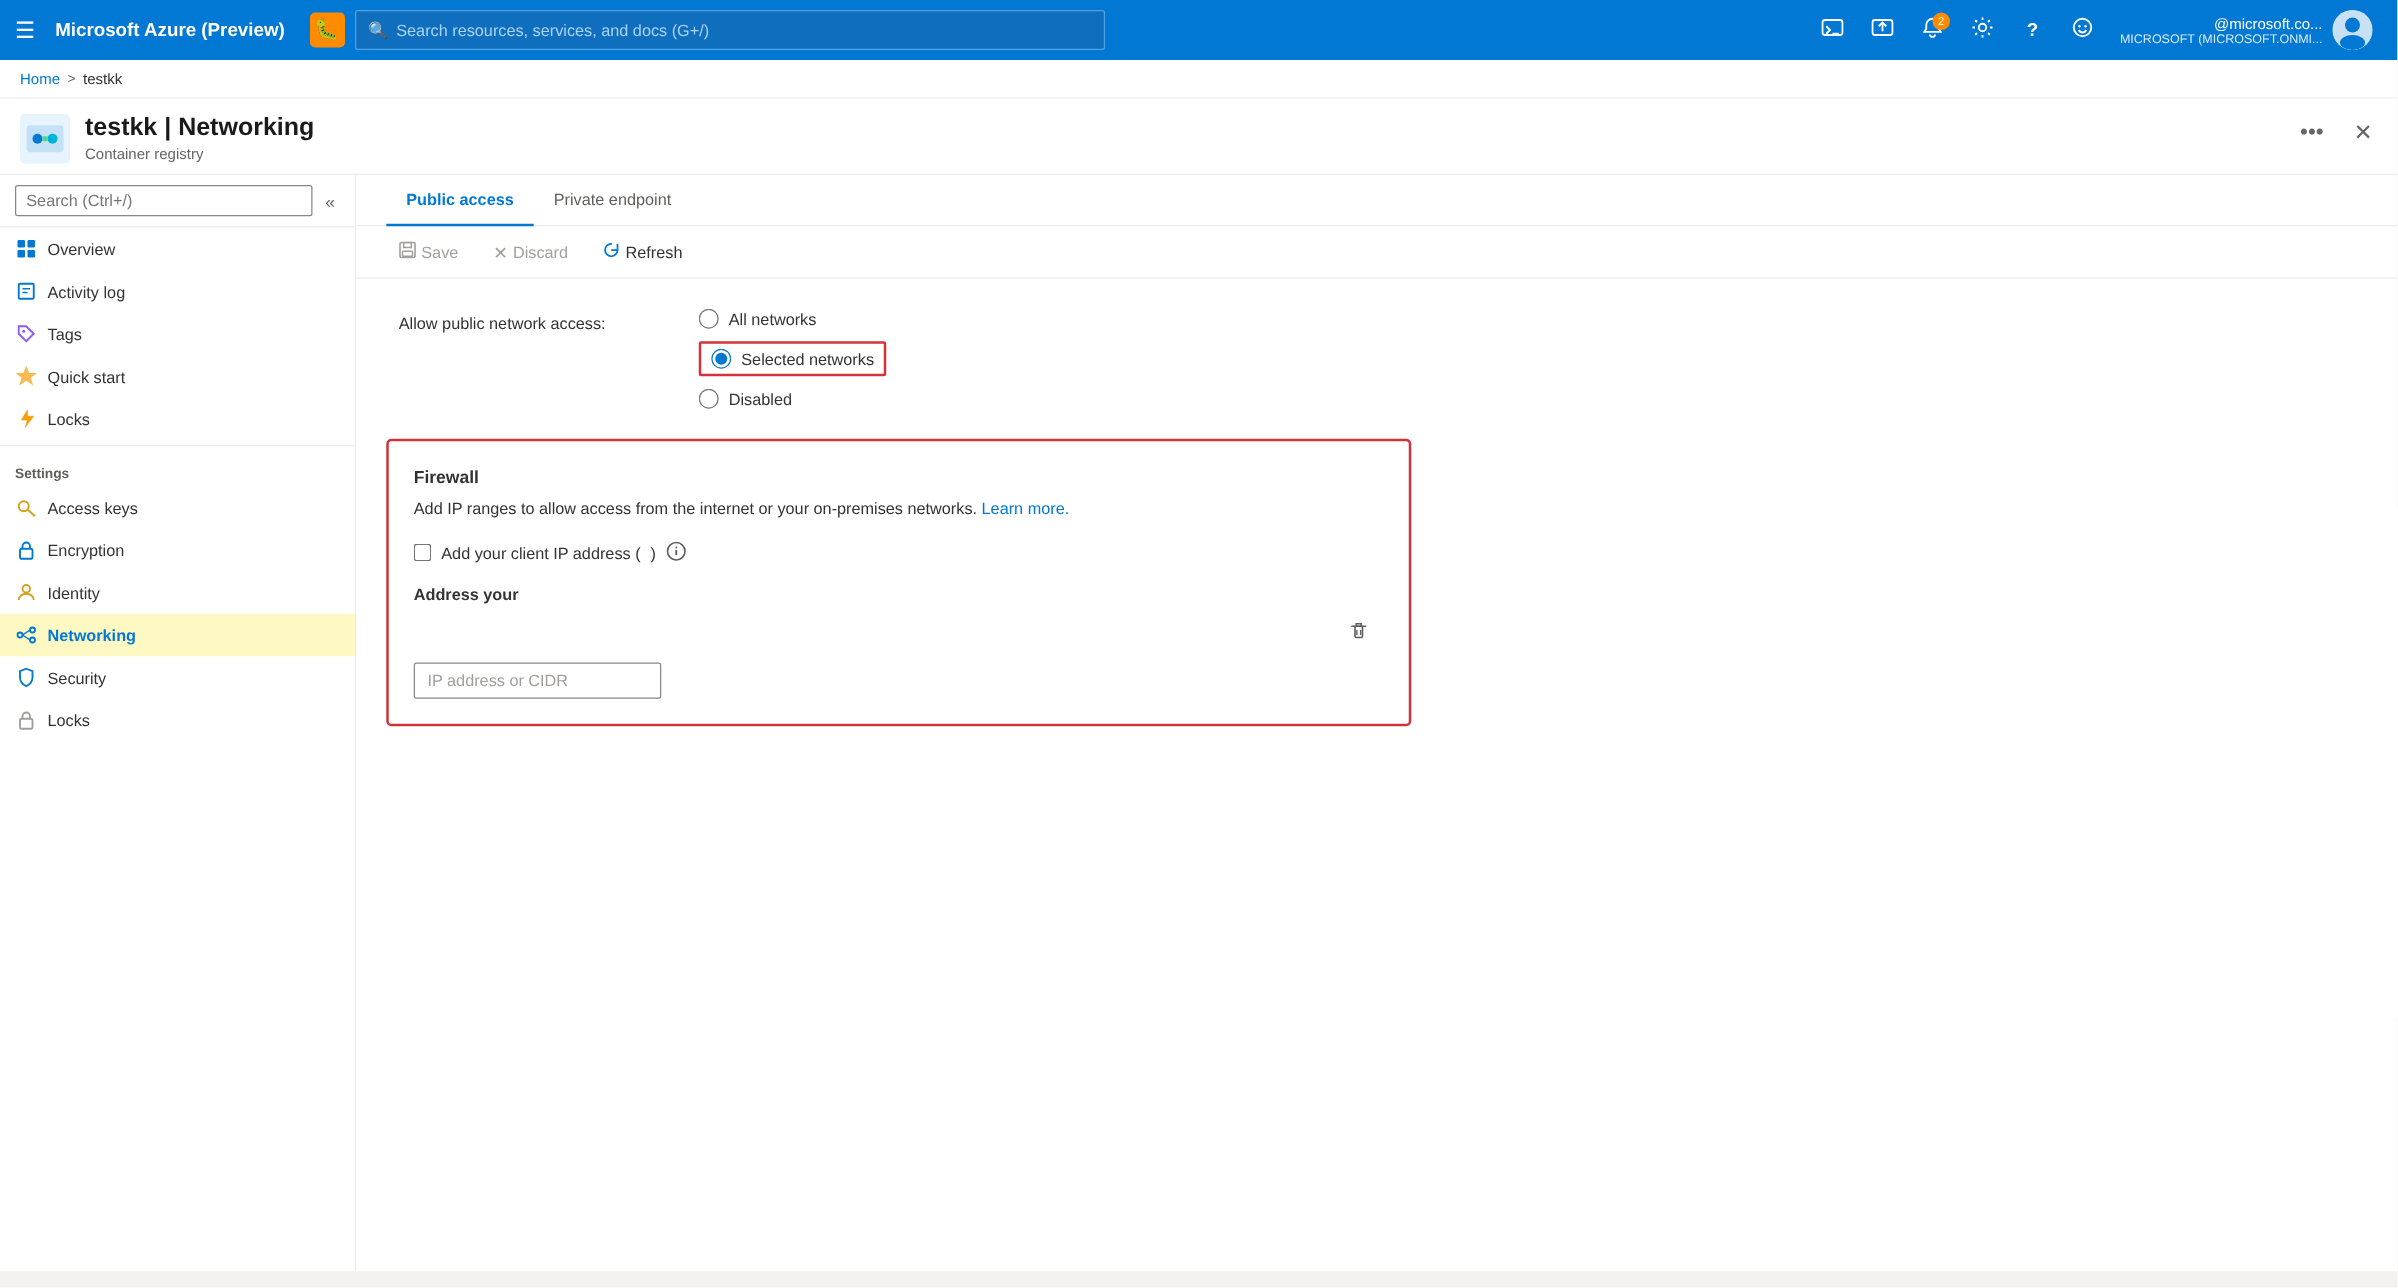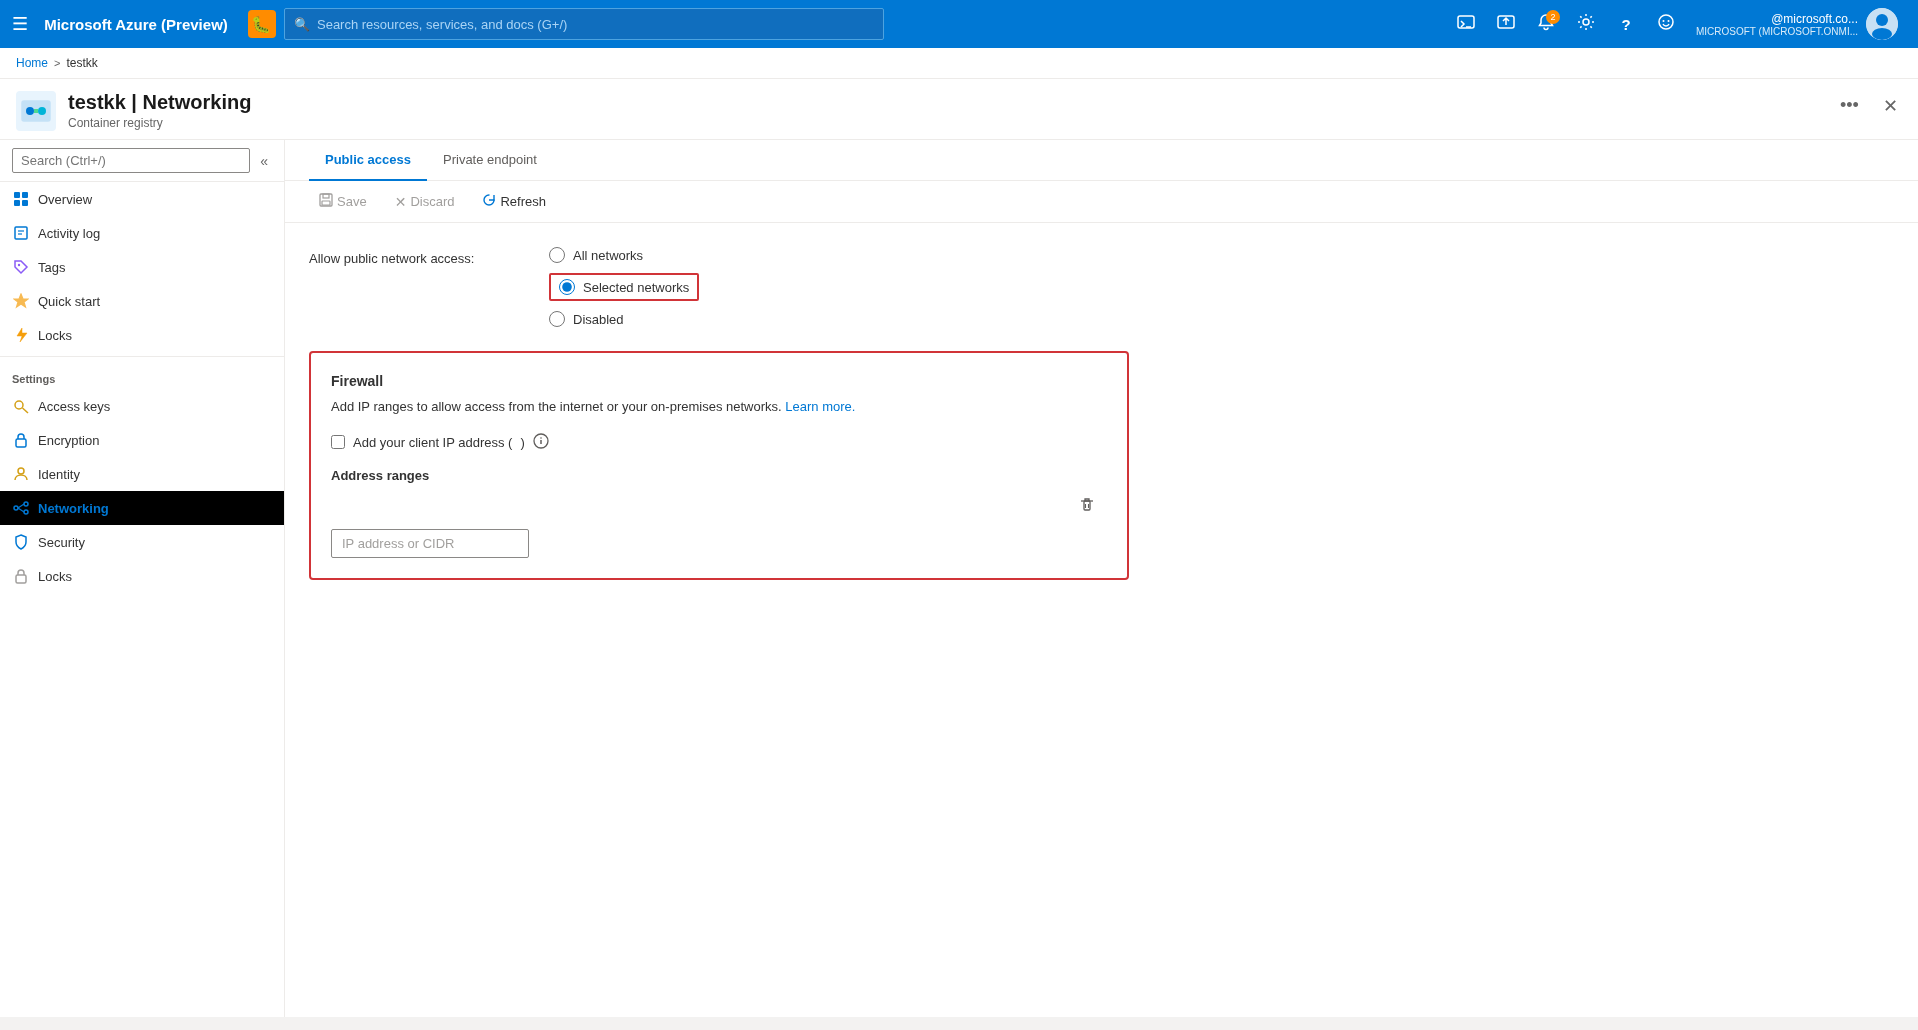--- a/index.html
+++ b/index.html
@@ -165,21 +165,21 @@
     .sidebar-nav { flex: 1; }
     .nav-item {
       display: flex;
       align-items: center;
       gap: 8px;
       padding: 8px 12px;
       cursor: pointer;
       color: #333;
       font-size: 13px;
     }
-    .nav-item.active { background: #000000; color: #0078d4; font-weight: 600; }
+    .nav-item.active { background: #fef9c3; color: #0078d4; font-weight: 600; }
     .nav-item .nav-icon { width: 18px; height: 18px; display: flex; align-items: center; justify-content: center; font-size: 15px; }
     .nav-section-header {
       padding: 12px 12px 4px 12px;
       font-size: 11px;
       font-weight: 700;
       color: #605e5c;
       text-transform: none;
     }
     .nav-divider { border: none; border-top: 1px solid #edebe9; margin: 4px 0; }
 
@@ -232,20 +232,21 @@
 
     
     .content-body { padding: 24px; }
 
     
     .network-access-row {
       display: flex;
       align-items: flex-start;
       gap: 40px;
       margin-bottom: 24px;
+      margin-left: 10px;
     }
     .network-access-label { font-size: 13px; color: #333; padding-top: 4px; min-width: 200px; }
     .radio-group { display: flex; flex-direction: column; gap: 10px; }
     .radio-option {
       display: flex;
       align-items: center;
       gap: 8px;
       cursor: pointer;
       font-size: 13px;
     }
@@ -580,21 +581,21 @@
           <span class="client-ip-label">Add your client IP address (</span>
           <span>)</span>
           <span class="info-icon">
             <svg width="16" height="16" viewBox="0 0 16 16" fill="none">
                 <circle cx="8" cy="8" r="7" stroke="#605e5c" stroke-width="1.3"></circle>
                 <line x1="8" y1="7" x2="8" y2="11" stroke="#605e5c" stroke-width="1.5"></line>
                 <circle cx="8" cy="5" r="0.8" fill="#605e5c"></circle>
               </svg>
           </span>
         </div>
-        <div class="address-range-header">Address ranges</div>
+        <div class="address-range-header">Address your</div>
         <div class="address-range-row">
           <div style="flex:1; display:flex; align-items:center; justify-content:flex-end; padding-right:8px;">
             <button class="delete-btn">
               <span>
                 <svg width="16" height="16" viewBox="0 0 16 16" fill="none">
                     <polyline points="2,4 14,4" stroke="#605e5c" stroke-width="1.3"></polyline>
                     <rect x="5" y="4" width="6" height="9" rx="1" stroke="#605e5c" stroke-width="1.3" fill="none"></rect>
                     <line x1="6.5" y1="7" x2="6.5" y2="11" stroke="#605e5c" stroke-width="1.1"></line>
                     <line x1="9.5" y1="7" x2="9.5" y2="11" stroke="#605e5c" stroke-width="1.1"></line>
                     <polyline points="6,4 6,2 10,2 10,4" stroke="#605e5c" stroke-width="1.3" fill="none"></polyline>

